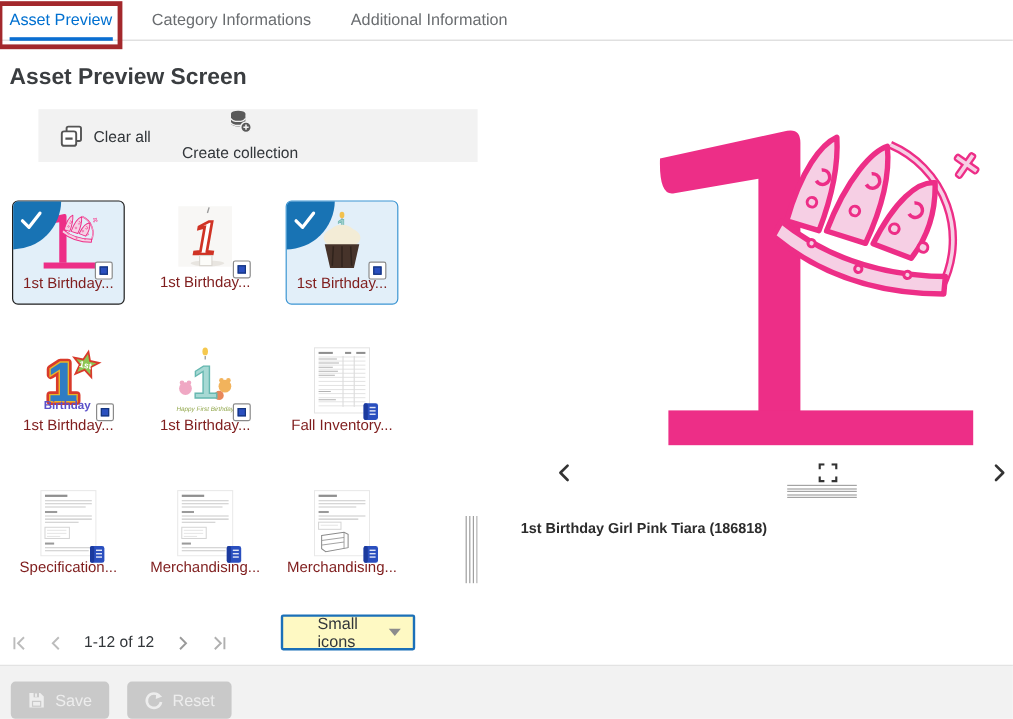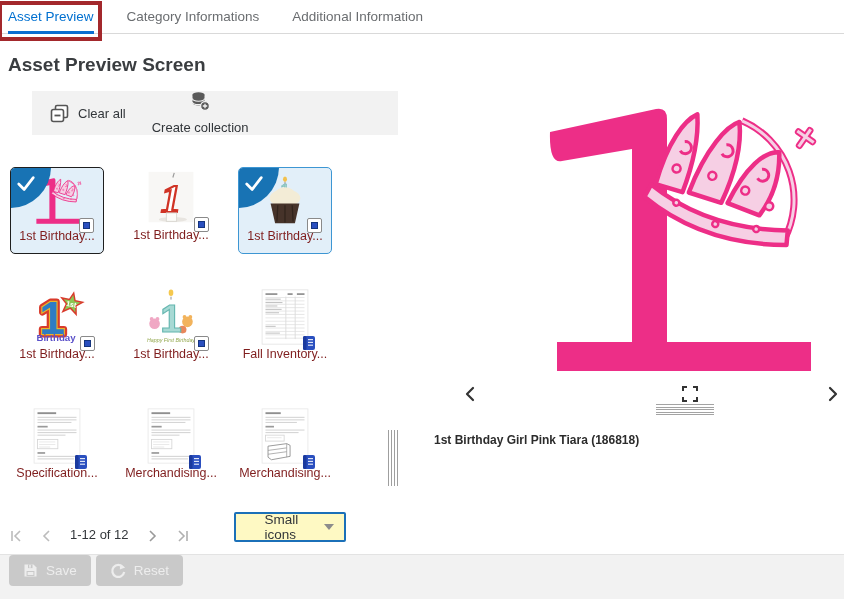--- a/index.html
+++ b/index.html
@@ -72,21 +72,21 @@
   .nav-prev { position:absolute; left:66px; top:352px; cursor:pointer; }
   .nav-next { position:absolute; right:5px; top:352px; cursor:pointer; }
   .fullscreen-btn { position:absolute; left:284px; top:352px; cursor:pointer; }
   .h-splitter-grip { position:absolute; left:258px; top:370px; width:58px; cursor:row-resize; }
   .h-splitter-grip i { display:block; height:1px; background:#a3a3a3; margin-bottom:1.5px; }
   .preview-caption { position:absolute; left:36px; top:399px; font-size:12px;
     font-weight:bold; color:#2c2c2c; }
 
   
   .footer { position:absolute; left:0; bottom:0; right:0; height:45px; background:#f2f2f2;
-    border-top:1px solid #e3e3e3; display:flex; align-items:flex-start; padding-left:9px; gap:5px; }
+    border-top:1px solid #e3e3e3; display:flex; align-items:flex-end; padding-left:9px; gap:15px; }
   .footer-btn { height:31px; background:#c9c9c9; border:none; border-radius:4px;
     color:#ededed; font-size:13.5px; font-family:"Liberation Sans",sans-serif;
     display:flex; align-items:center; gap:8px; padding:0 14px; cursor:default; }
 
   svg text { font-family:"Liberation Sans",sans-serif; }
   .serif-text { font-family:"Liberation Serif",serif; }
 </style>
 </head>
 <body>
 

